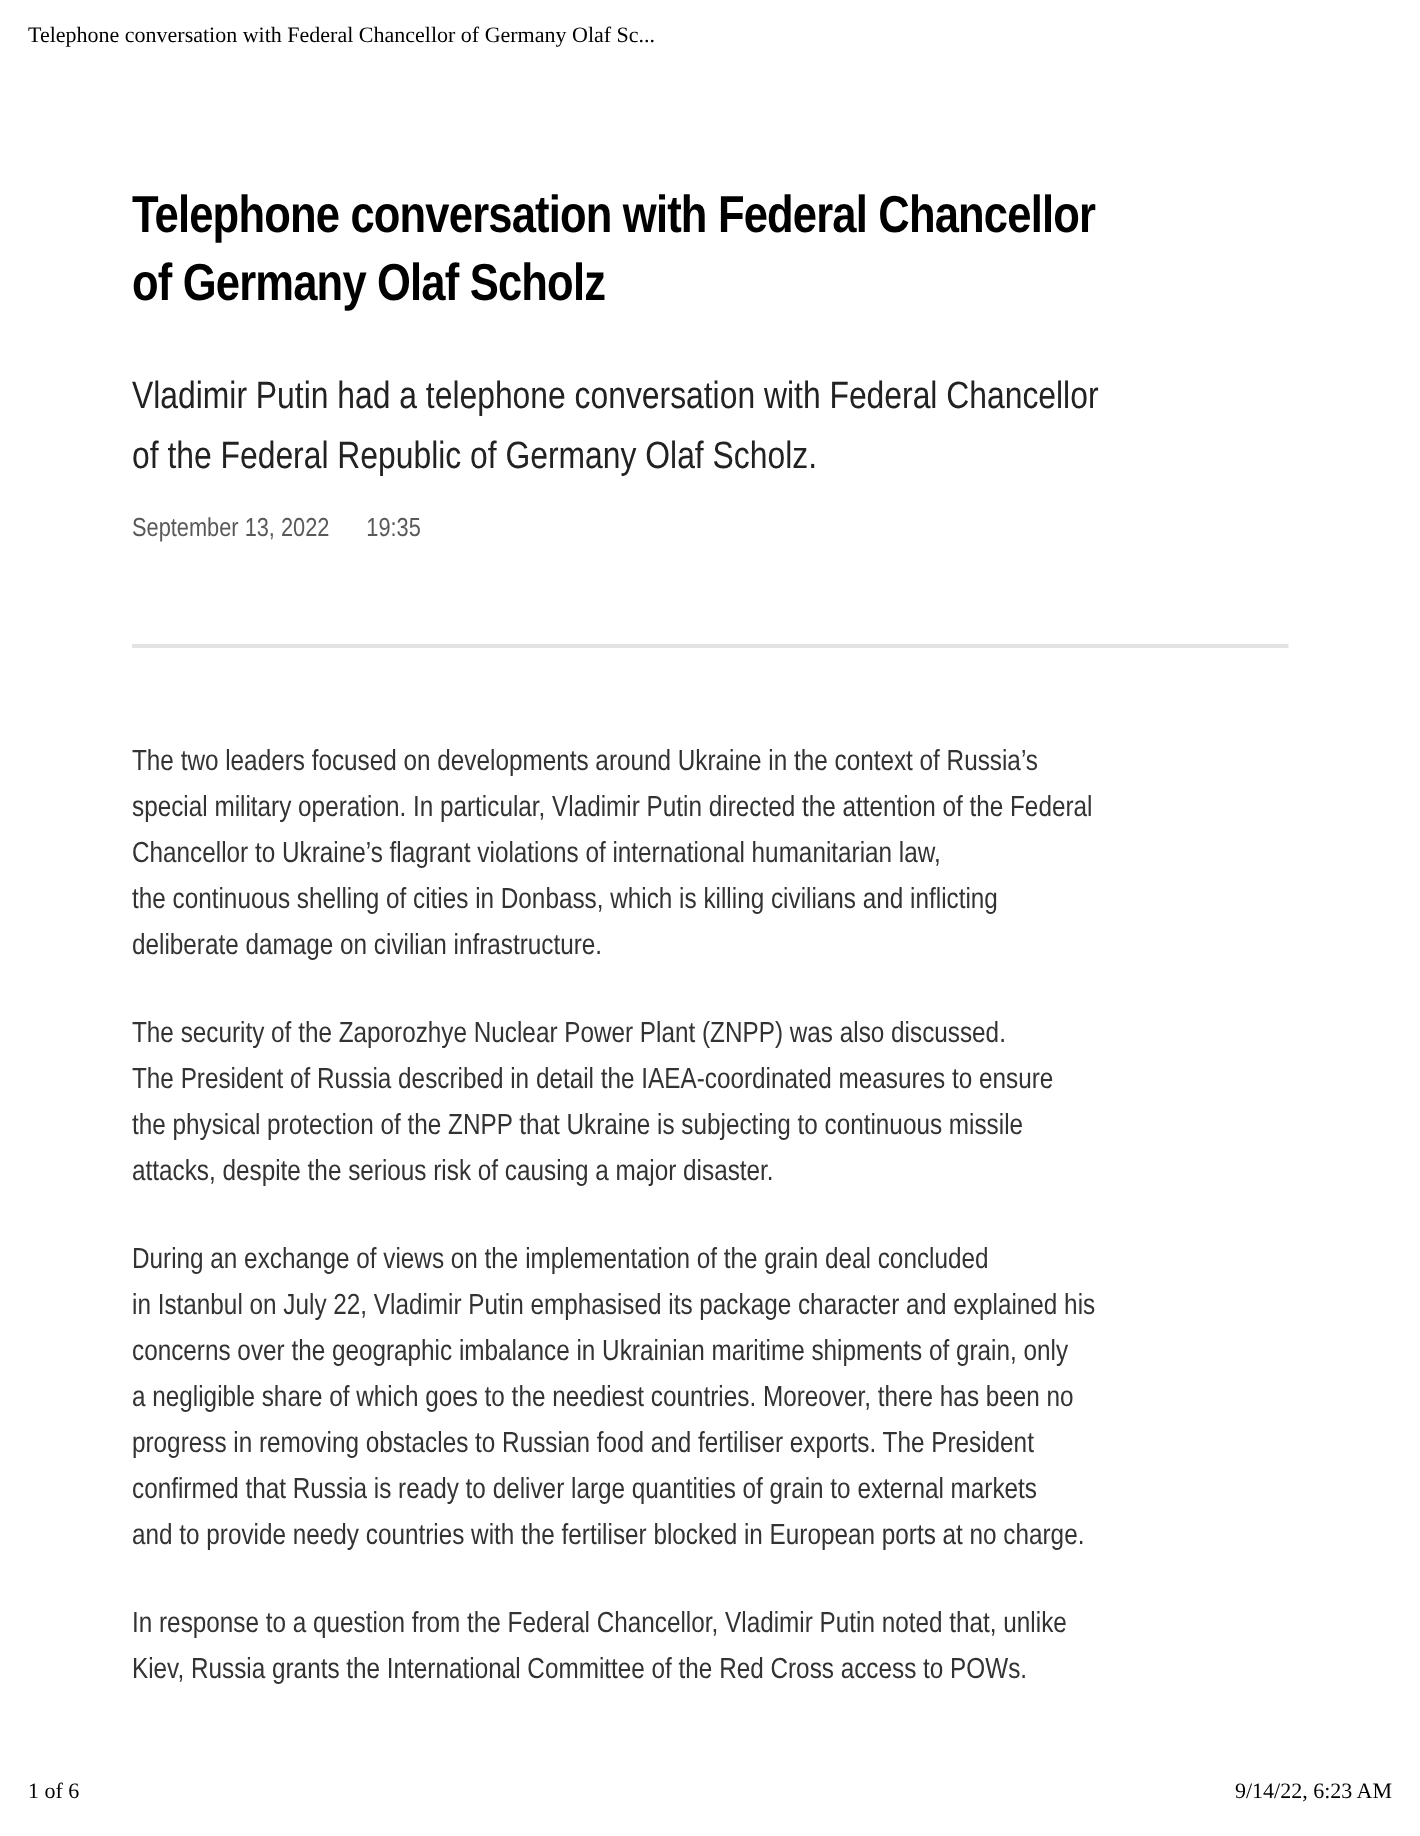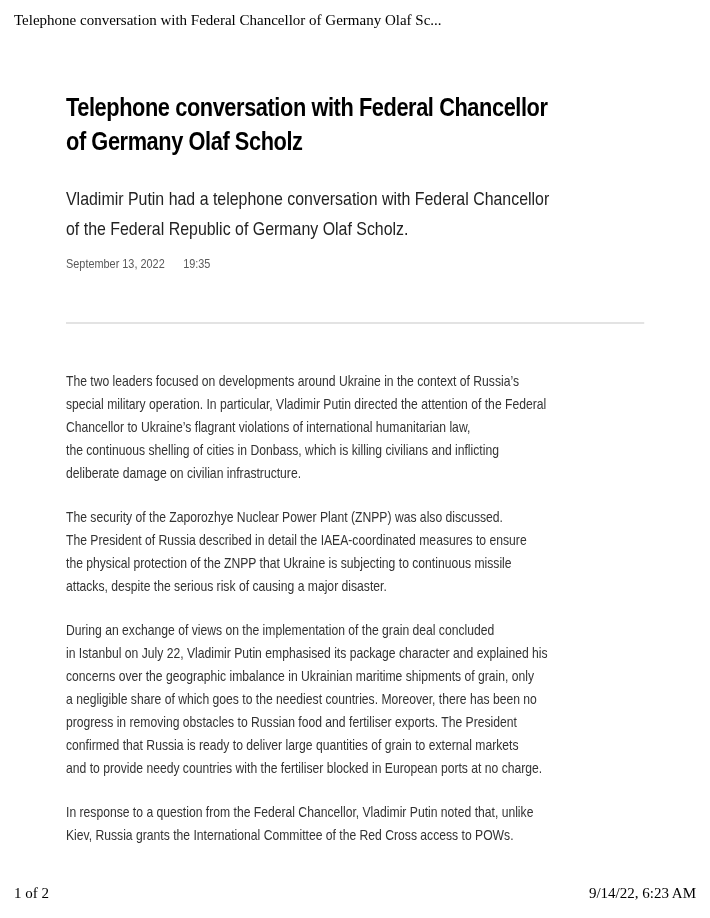--- a/index.html
+++ b/index.html
@@ -14,21 +14,21 @@
   }
   
   .print-header, .print-footer {
     position: absolute;
     left: 14px;
     right: 14px;
     display: flex;
     justify-content: space-between;
     align-items: baseline;
     font-family: "Liberation Serif", serif;
-    font-size: 15px;
+    font-size: 11px;
     color: #000000;
   }
   .print-header { top: 12px; }
   .print-footer { bottom: 16px; }
 
   
   .content {
     position: absolute;
     top: 0;
     left: 66px;
@@ -113,17 +113,17 @@
 a negligible share of which goes to the neediest countries. Moreover, there has been no
 progress in removing obstacles to Russian food and fertiliser exports. The President
 confirmed that Russia is ready to deliver large quantities of grain to external markets
 and to provide needy countries with the fertiliser blocked in European ports at no charge.</p>
 
     <p class="body-paragraph">In response to a question from the Federal Chancellor, Vladimir Putin noted that, unlike
 Kiev, Russia grants the International Committee of the Red Cross access to POWs.</p>
   </div>
 
   <div class="print-footer">
-    <span>1 of 2</span>
+    <span>1 of 6</span>
     <span>9/14/22, 6:23 AM</span>
   </div>
 
 </div>
 
 </body></html>

